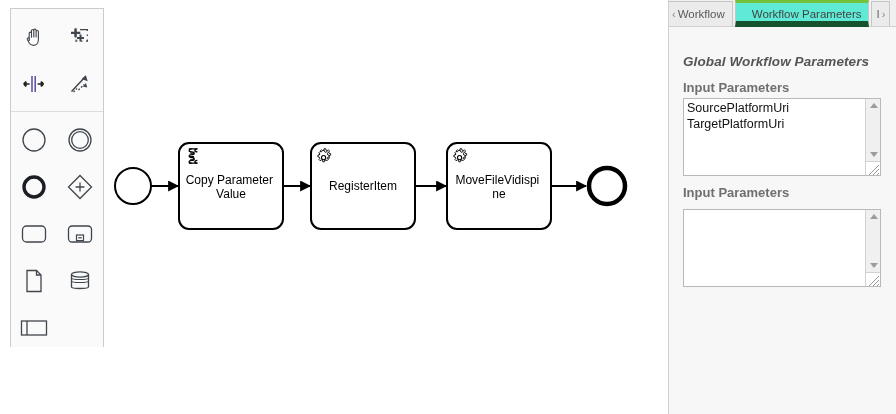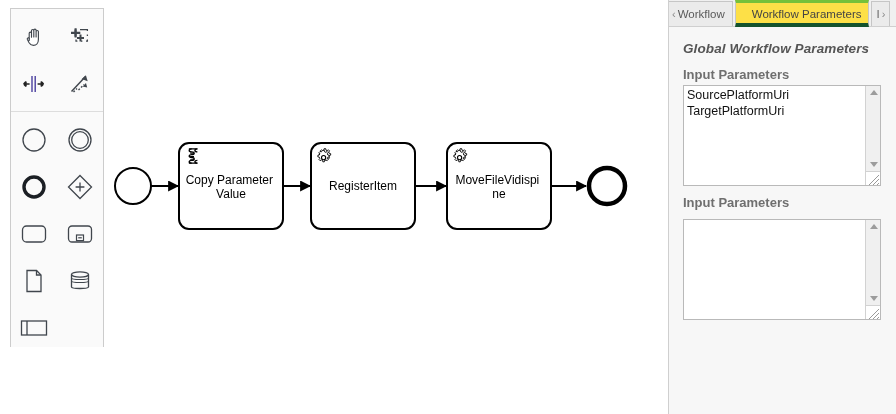--- a/index.html
+++ b/index.html
@@ -112,26 +112,26 @@
     box-sizing: border-box;
     white-space: nowrap;
     overflow: hidden;
     cursor: pointer;
   }
   .tab.first {
     margin-left: -8px;
     padding-left: 10px;
   }
   .tab.active {
-    background: #fde047;
+    background: #5eead4;
     color: #444444;
     border-top: 3px solid #76c13a;
     height: 27px;
     line-height: 23px;
-    border-bottom: 4px solid #14532d;
+    border-bottom: 6px solid #14532d;
     margin-bottom: -1px;
     z-index: 3;
     padding-left: 16px;
   }
   .tab.last {
     padding: 0 4px;
     color: #6a6a6a;
   }
   .tab-chev {
     color: #8a8a8a;
@@ -142,34 +142,34 @@
 
   #panel-body {
     padding: 10px 12px 0 14px;
     box-sizing: border-box;
   }
   #panel-title {
     font-size: 13.5px;
     font-weight: bold;
     font-style: italic;
     color: #555555;
-    margin: 4px 0 11px 0;
+    margin: 17px 0 11px 0;
     letter-spacing: 0.1px;
   }
   .field-group { margin-bottom: 9px; }
   .field-label {
     font-size: 13px;
     font-weight: bold;
     color: #6f6f6f;
     margin-bottom: 3px;
   }
   .ta-wrap {
     position: relative;
     width: 198px;
-    height: 101px;
+    height: 78px;
     background: #ffffff;
     border: 1px solid #b9b9b9;
     box-sizing: border-box;
   }
   .ta-text {
     position: absolute;
     left: 3px;
     top: 1px;
     right: 18px;
     bottom: 2px;

